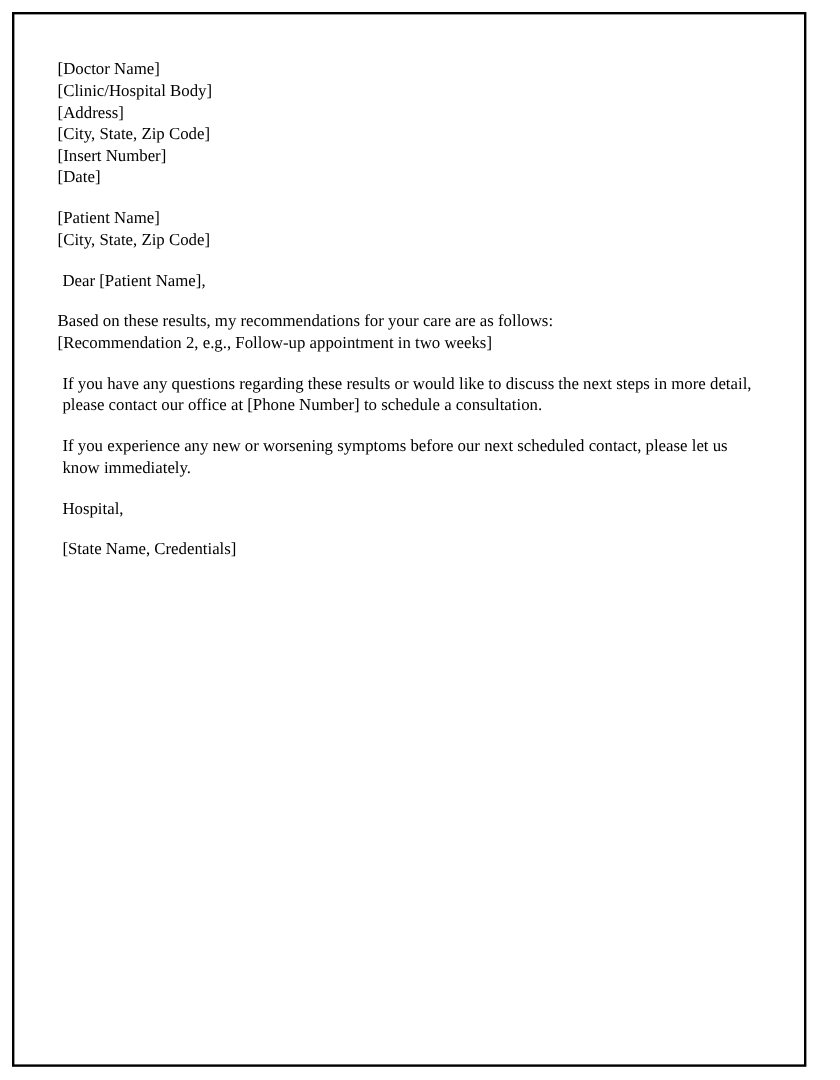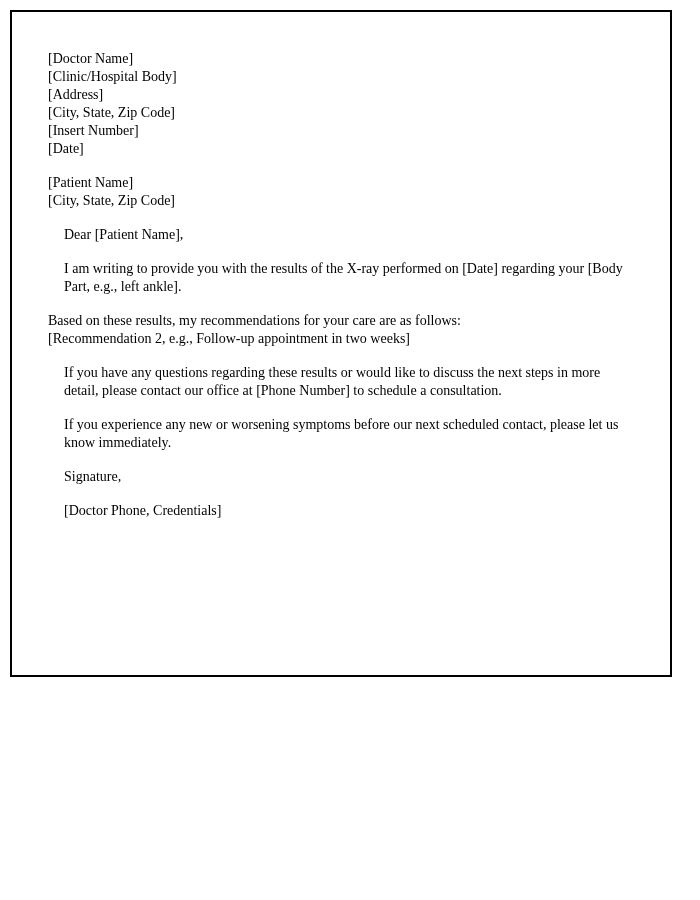--- a/index.html
+++ b/index.html
@@ -9,39 +9,39 @@
     width: 700px;
     height: 900px;
     font-family: "Liberation Serif", "DejaVu Serif", serif;
     color: #000000;
   }
   .page {
     position: absolute;
     left: 10px;
     top: 10px;
     width: 662px;
-    height: 667px;
+    height: 879px;
     border: 2px solid #000000;
     box-sizing: border-box;
     background: #ffffff;
     overflow: hidden;
   }
   .content {
     padding: 38px 38px 0 36px;
     font-size: 14px;
     line-height: 18px;
   }
   .block {
     margin: 0 0 16px 0;
   }
   .line {
     white-space: nowrap;
   }
   p.para {
-    margin: 0 0 16px 16px;
+    margin: 0 0 16px 4px;
     max-width: 582px;
   }
 </style>
 </head>
 <body>
 
 <div class="page">
   <div class="content">
 
     <div class="block">
@@ -53,31 +53,30 @@
       <div class="line">[Date]</div>
     </div>
 
     <div class="block">
       <div class="line">[Patient Name]</div>
       <div class="line">[City, State, Zip Code]</div>
     </div>
 
     <p class="para">Dear [Patient Name],</p>
 
-    <p class="para">I am writing to provide you with the results of the X-ray performed on [Date] regarding your [Body Part, e.g., left ankle].</p>
 
 
     <div class="block">
       <div>Based on these results, my recommendations for your care are as follows:</div>
       <div class="line">[Recommendation 2, e.g., Follow-up appointment in two weeks]</div>
     </div>
 
     <p class="para">If you have any questions regarding these results or would like to discuss the next steps in more detail, please contact our office at [Phone Number] to schedule a consultation.</p>
 
     <p class="para">If you experience any new or worsening symptoms before our next scheduled contact, please let us know immediately.</p>
 
-    <p class="para">Signature,</p>
+    <p class="para">Hospital,</p>
 
 
-    <p class="para">[Doctor Phone, Credentials]</p>
+    <p class="para">[State Name, Credentials]</p>
 
   </div>
 </div>
 
 </body></html>

